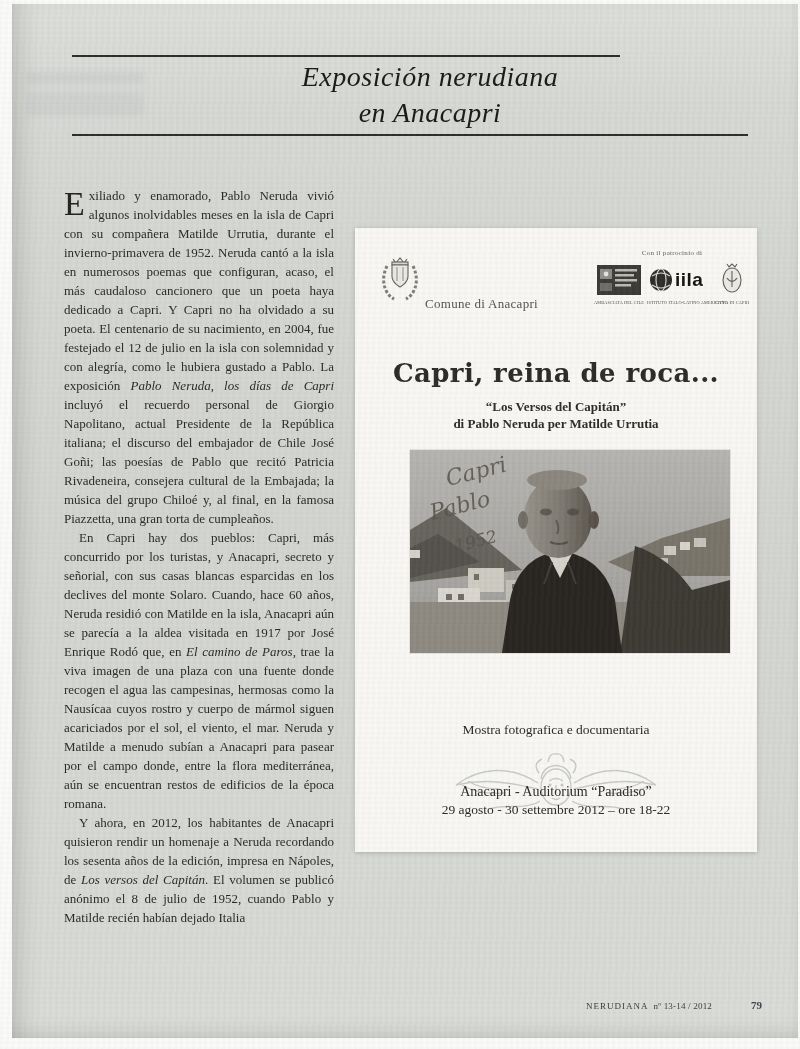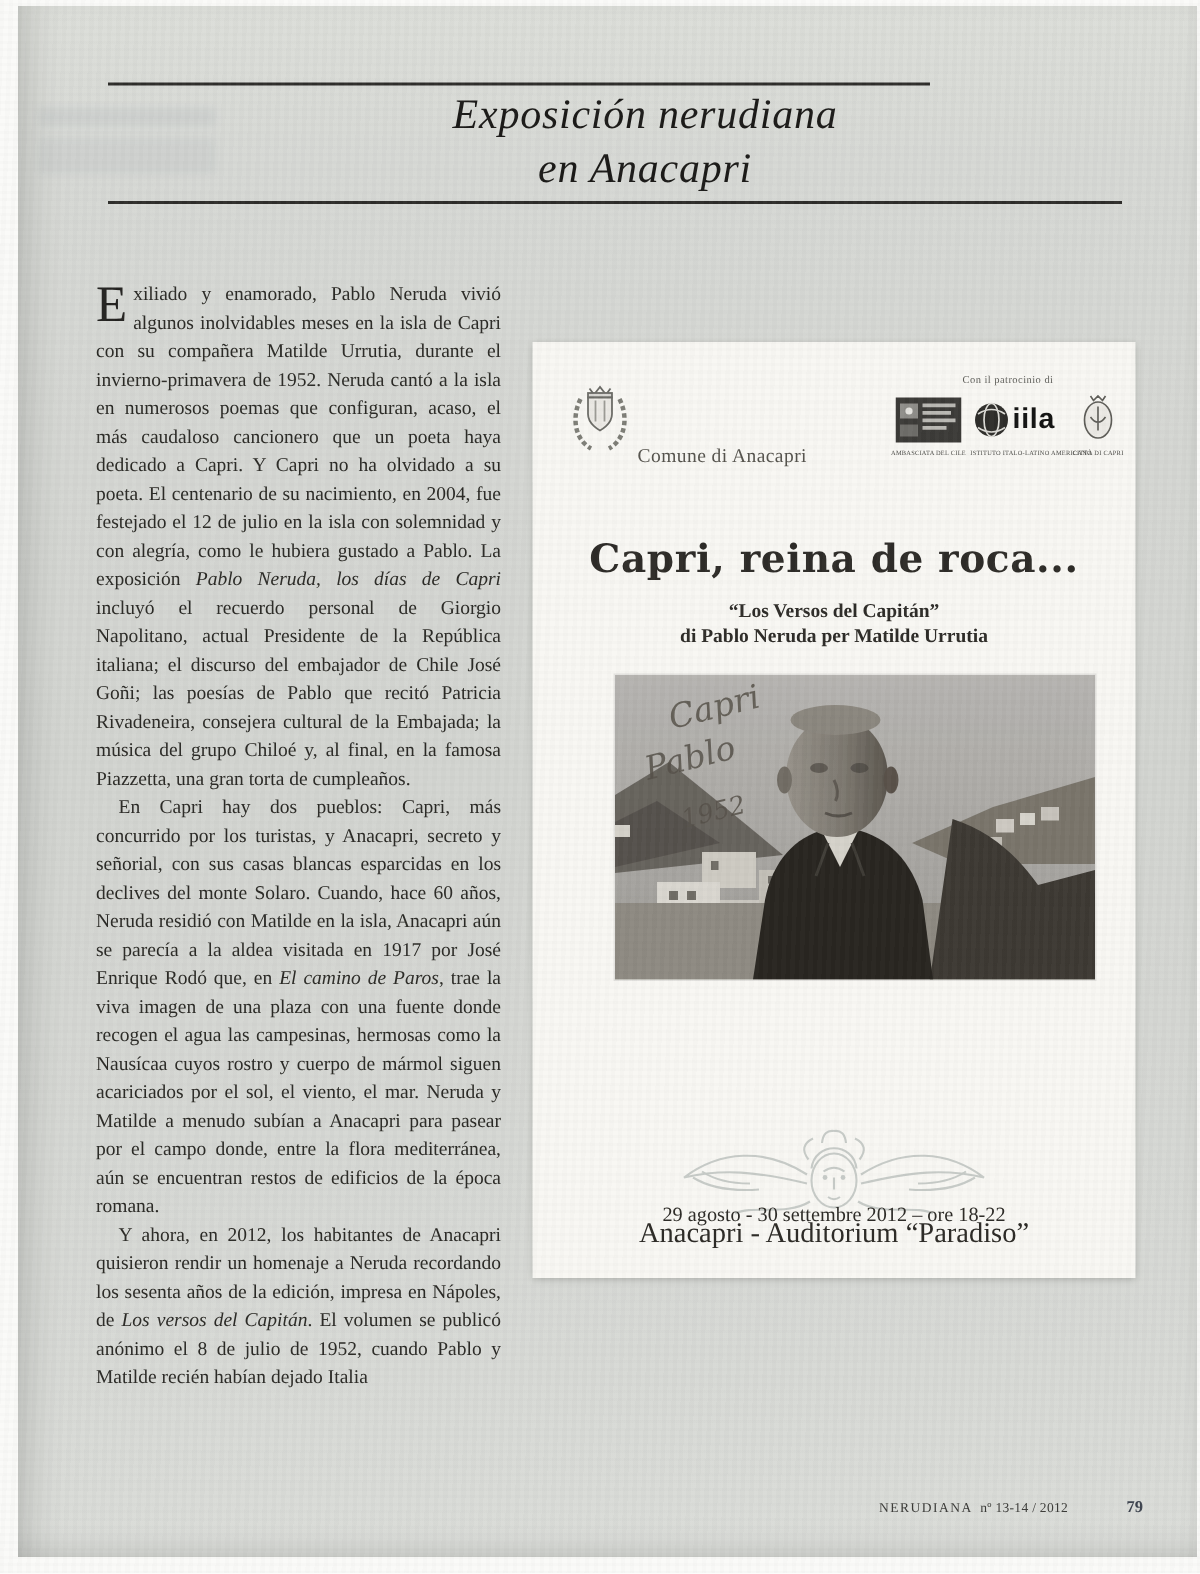--- a/index.html
+++ b/index.html
@@ -66,21 +66,21 @@
   .cap-embassy{left:228px; top:73px; width:72px;}
   .cap-iila{left:286px; top:73px; width:78px;}
   .cap-city{left:352px; top:73px; width:50px;}
   .poster-title{top:130px; font-size:26px; font-weight:bold; color:#1d1c1a; letter-spacing:.4px; font-family:"DejaVu Serif", serif;}
   .poster-sub1{top:171px; font-size:13px; font-weight:bold;}
   .poster-sub2{top:188px; font-size:13px; font-weight:bold;}
   .photo{position:absolute; left:55px; top:222px; width:320px; height:203px; outline:1px solid rgba(0,0,0,.08);}
   .mostra1{top:494px; font-size:13.5px; z-index:2;}
   .mostra2{top:512px; font-size:13.5px; z-index:2;}
   .medusa{position:absolute; left:85px; top:515px; opacity:.5; z-index:1;}
-  .venue1{top:584px; font-size:19px; z-index:2;}
+  .venue1{top:556px; font-size:14px; z-index:2;}
   .venue2{top:574px; font-size:13.5px; z-index:2;}
 
   .footer{
     position:absolute; left:586px; top:999px; width:176px;
     display:flex; align-items:baseline; color:#3b3b38;
   }
   .footer .journal{font-size:9px; letter-spacing:1px;}
   .footer .issue{font-size:9px; margin-left:5px; letter-spacing:.2px;}
   .footer .pagenum{margin-left:auto; font-size:11px; font-weight:bold; color:#3f4550;}
 </style>
@@ -207,20 +207,21 @@
         <ellipse cx="184" cy="70" rx="5" ry="9" fill="#564f46"></ellipse>
       </g>
       <g font-family="DejaVu Serif, serif" font-style="italic" fill="#524e46" opacity=".85">
         <text x="38" y="36" font-size="22" transform="rotate(-14 38 36)">Capri</text>
         <text x="22" y="70" font-size="22" transform="rotate(-14 22 70)">Pablo</text>
         <text x="46" y="102" font-size="17" transform="rotate(-14 46 102)">1952</text>
       </g>
       <rect width="320" height="203" fill="#a8a49c" opacity=".05"></rect>
     </svg>
 
+    <div class="ctext mostra1">Mostra fotografica e documentaria</div>
 
     <svg class="medusa" width="232" height="78" viewBox="0 0 232 78">
       <g stroke="#97a09d" fill="none" stroke-width="1.4">
         <ellipse cx="116" cy="44" rx="15" ry="18"></ellipse>
         <path d="M101,36 C103,18 129,18 131,36"></path>
         <path d="M99,30 q-7,-9 3,-14 M133,30 q7,-9 -3,-14 M108,19 q1,-9 8,-8 M124,19 q-1,-9 -8,-8"></path>
         <circle cx="110" cy="42" r="1.6" fill="#97a09d" stroke="none"></circle>
         <circle cx="122" cy="42" r="1.6" fill="#97a09d" stroke="none"></circle>
         <path d="M109,38 q7,-5 14,0 M116,42 v8 M112,55 q4,3 8,0"></path>
         <path d="M98,40 C70,22 40,24 16,42 C42,36 64,38 98,46"></path>

